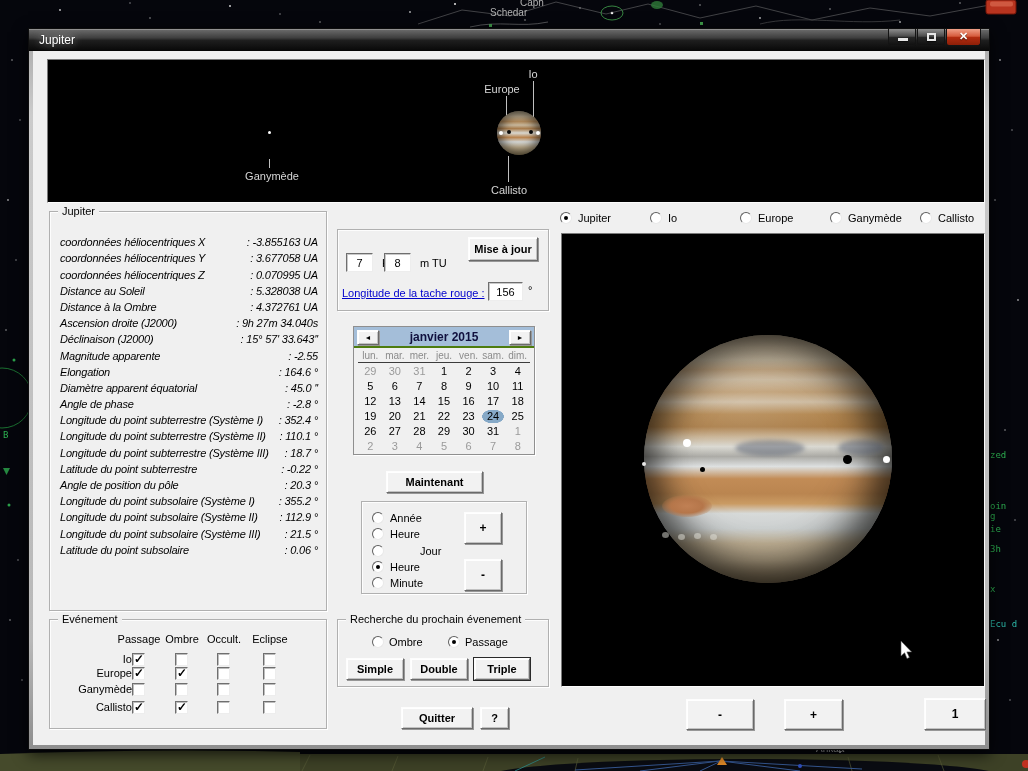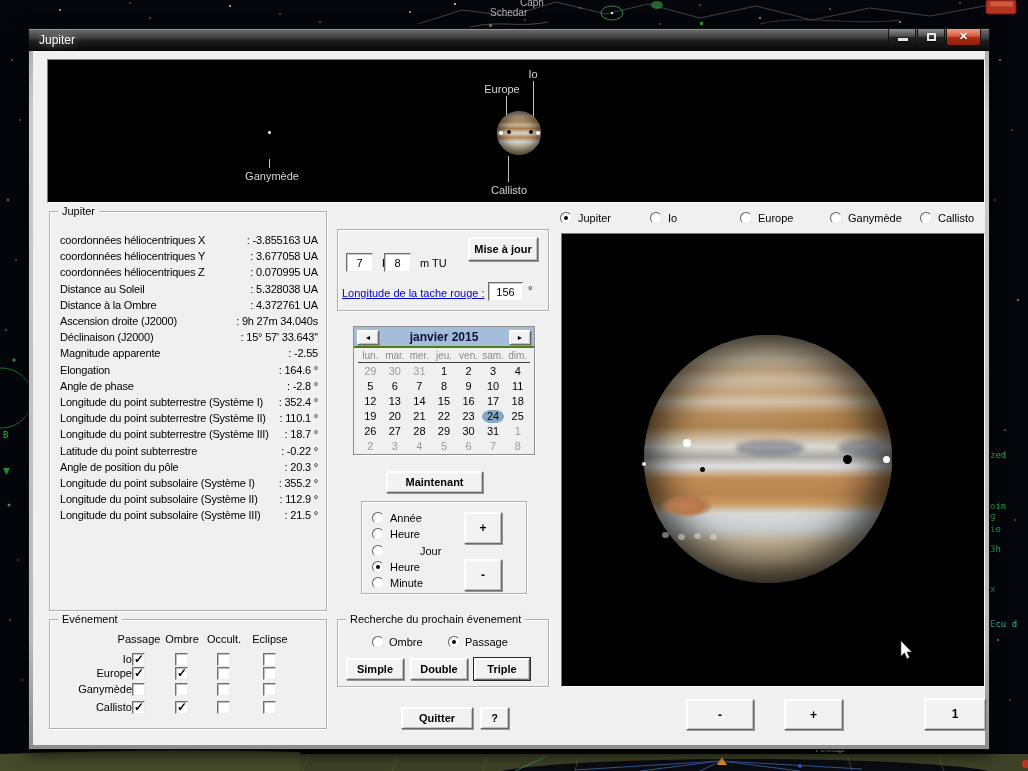--- a/index.html
+++ b/index.html
@@ -56,21 +56,21 @@
   .lbl { position:absolute; font-size:11px; white-space:nowrap; }
   .link { color:#0000cc; text-decoration:underline; cursor:pointer; }
 
   .radio { width:12px; height:12px; border-radius:50%; background:#fff; border:1px solid; border-color:#5f5f5f #e8e8e8 #e8e8e8 #5f5f5f; position:relative; flex:0 0 auto; }
   .radio.sel::after { content:""; position:absolute; left:3px; top:3px; width:4px; height:4px; border-radius:50%; background:#000; }
   .check { position:absolute; width:13px; height:13px; background:#fff; border:1px solid; border-color:#6f6f6f #ededed #ededed #6f6f6f; box-shadow:inset 1px 1px 0 #bdbdbd; }
   .check.on::after { content:"✓"; position:absolute; left:1px; top:-2px; font-size:12px; font-weight:bold; color:#000; }
 
   
   .inforows { position:absolute; left:10px; right:8px; top:20px; }
-  .inforow { display:flex; justify-content:space-between; height:16.2px; align-items:center; letter-spacing:-0.2px; }
+  .inforow { display:flex; justify-content:space-between; height:16.2px; align-items:flex-end; letter-spacing:-0.2px;font-style:italic; }
   .iv { white-space:nowrap; }
 
   
   .cal { position:absolute; left:320px; top:275px; width:182px; height:129px; background:#f0f0f0; border:1px solid #8f8f8f; box-shadow:1px 1px 0 #fff; }
   .cal-header { position:relative; height:21px; background:#a4bed9; border-bottom:2px solid #4d7c0f; }
   .cal-title { text-align:center; font-weight:bold; font-size:12px; color:#10103e; line-height:21px; }
   .cal-arrow { position:absolute; top:3px; width:22px; height:15px; font-size:7px; }
   .cal-arrow.prev { left:3px; } .cal-arrow.next { right:3px; }
   .cal-days { display:grid; grid-template-columns:repeat(7,1fr); color:#8b8b8b; font-size:10px; text-align:center; padding-top:2px; margin:0 4px; border-bottom:1px solid #3c3c3c; height:15px; }
   .cal-grid { display:grid; grid-template-columns:repeat(7,1fr); grid-auto-rows:15px; text-align:center; font-size:11px; padding:1px 4px 0 4px; }
@@ -277,20 +277,24 @@
             </div>
             <div class="inforow">
               <span class="il">Magnitude apparente</span>
               <span class="iv">: -2.55</span>
             </div>
             <div class="inforow">
               <span class="il">Elongation</span>
               <span class="iv">: 164.6 °</span>
             </div>
             <div class="inforow">
+              <span class="il">Diamètre apparent équatorial</span>
+              <span class="iv">: 45.0 ''</span>
+            </div>
+            <div class="inforow">
               <span class="il">Angle de phase</span>
               <span class="iv">: -2.8 °</span>
             </div>
             <div class="inforow">
               <span class="il">Longitude du point subterrestre (Système I)</span>
               <span class="iv">: 352.4 °</span>
             </div>
             <div class="inforow">
               <span class="il">Longitude du point subterrestre (Système II)</span>
               <span class="iv">: 110.1 °</span>
@@ -311,20 +315,24 @@
               <span class="il">Longitude du point subsolaire (Système I)</span>
               <span class="iv">: 355.2 °</span>
             </div>
             <div class="inforow">
               <span class="il">Longitude du point subsolaire (Système II)</span>
               <span class="iv">: 112.9 °</span>
             </div>
             <div class="inforow">
               <span class="il">Longitude du point subsolaire (Système III)</span>
               <span class="iv">: 21.5 °</span>
+            </div>
+            <div class="inforow">
+              <span class="il">Latitude du point subsolaire</span>
+              <span class="iv">: 0.06 °</span>
             </div>
           </div>
       </div>
 
       <div class="groupbox" style="left:304px;top:178px;width:212px;height:82px;">
         <input class="tinput" style="left: 8px; top: 23px; width: 27px; height: 19px;" value="7">
         <span class="lbl" style="left:44px;top:27px;">H</span>
         <input class="tinput" style="left: 46px; top: 23px; width: 27px; height: 19px;" value="8">
         <span class="lbl" style="left:82px;top:27px;">m TU</span>
         <div class="btn" style="left:130px;top:7px;width:70px;height:24px;">Mise à jour</div>

